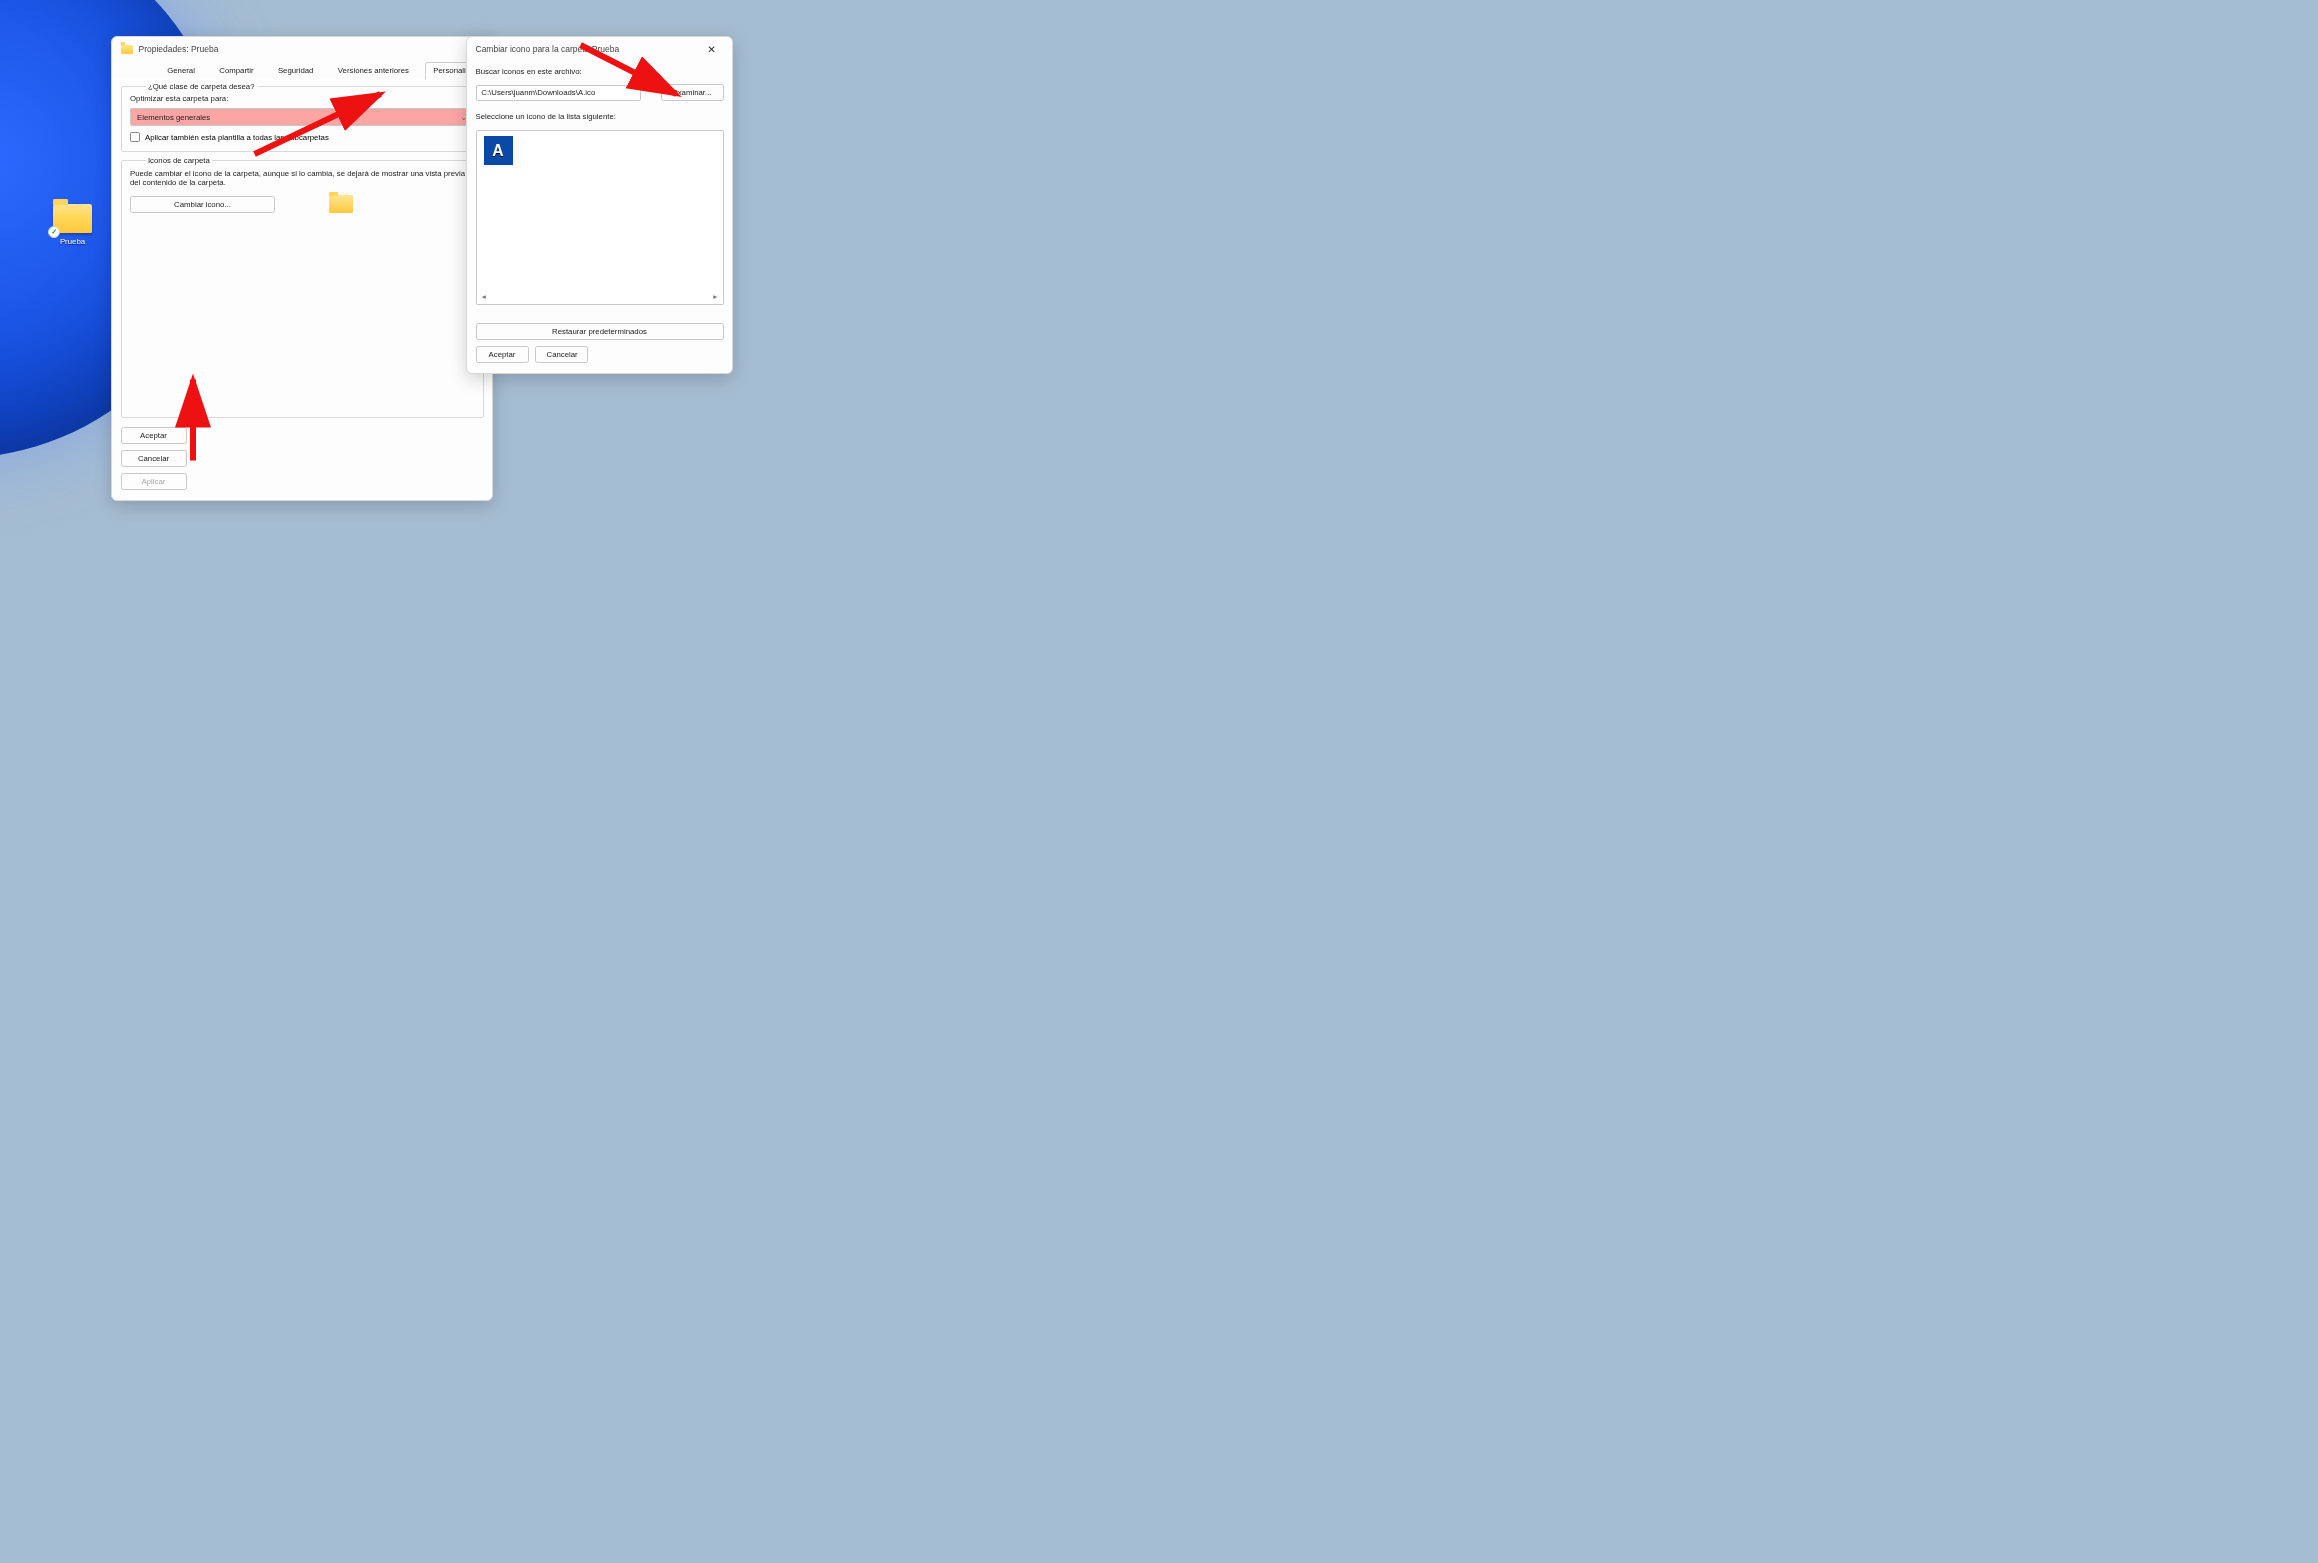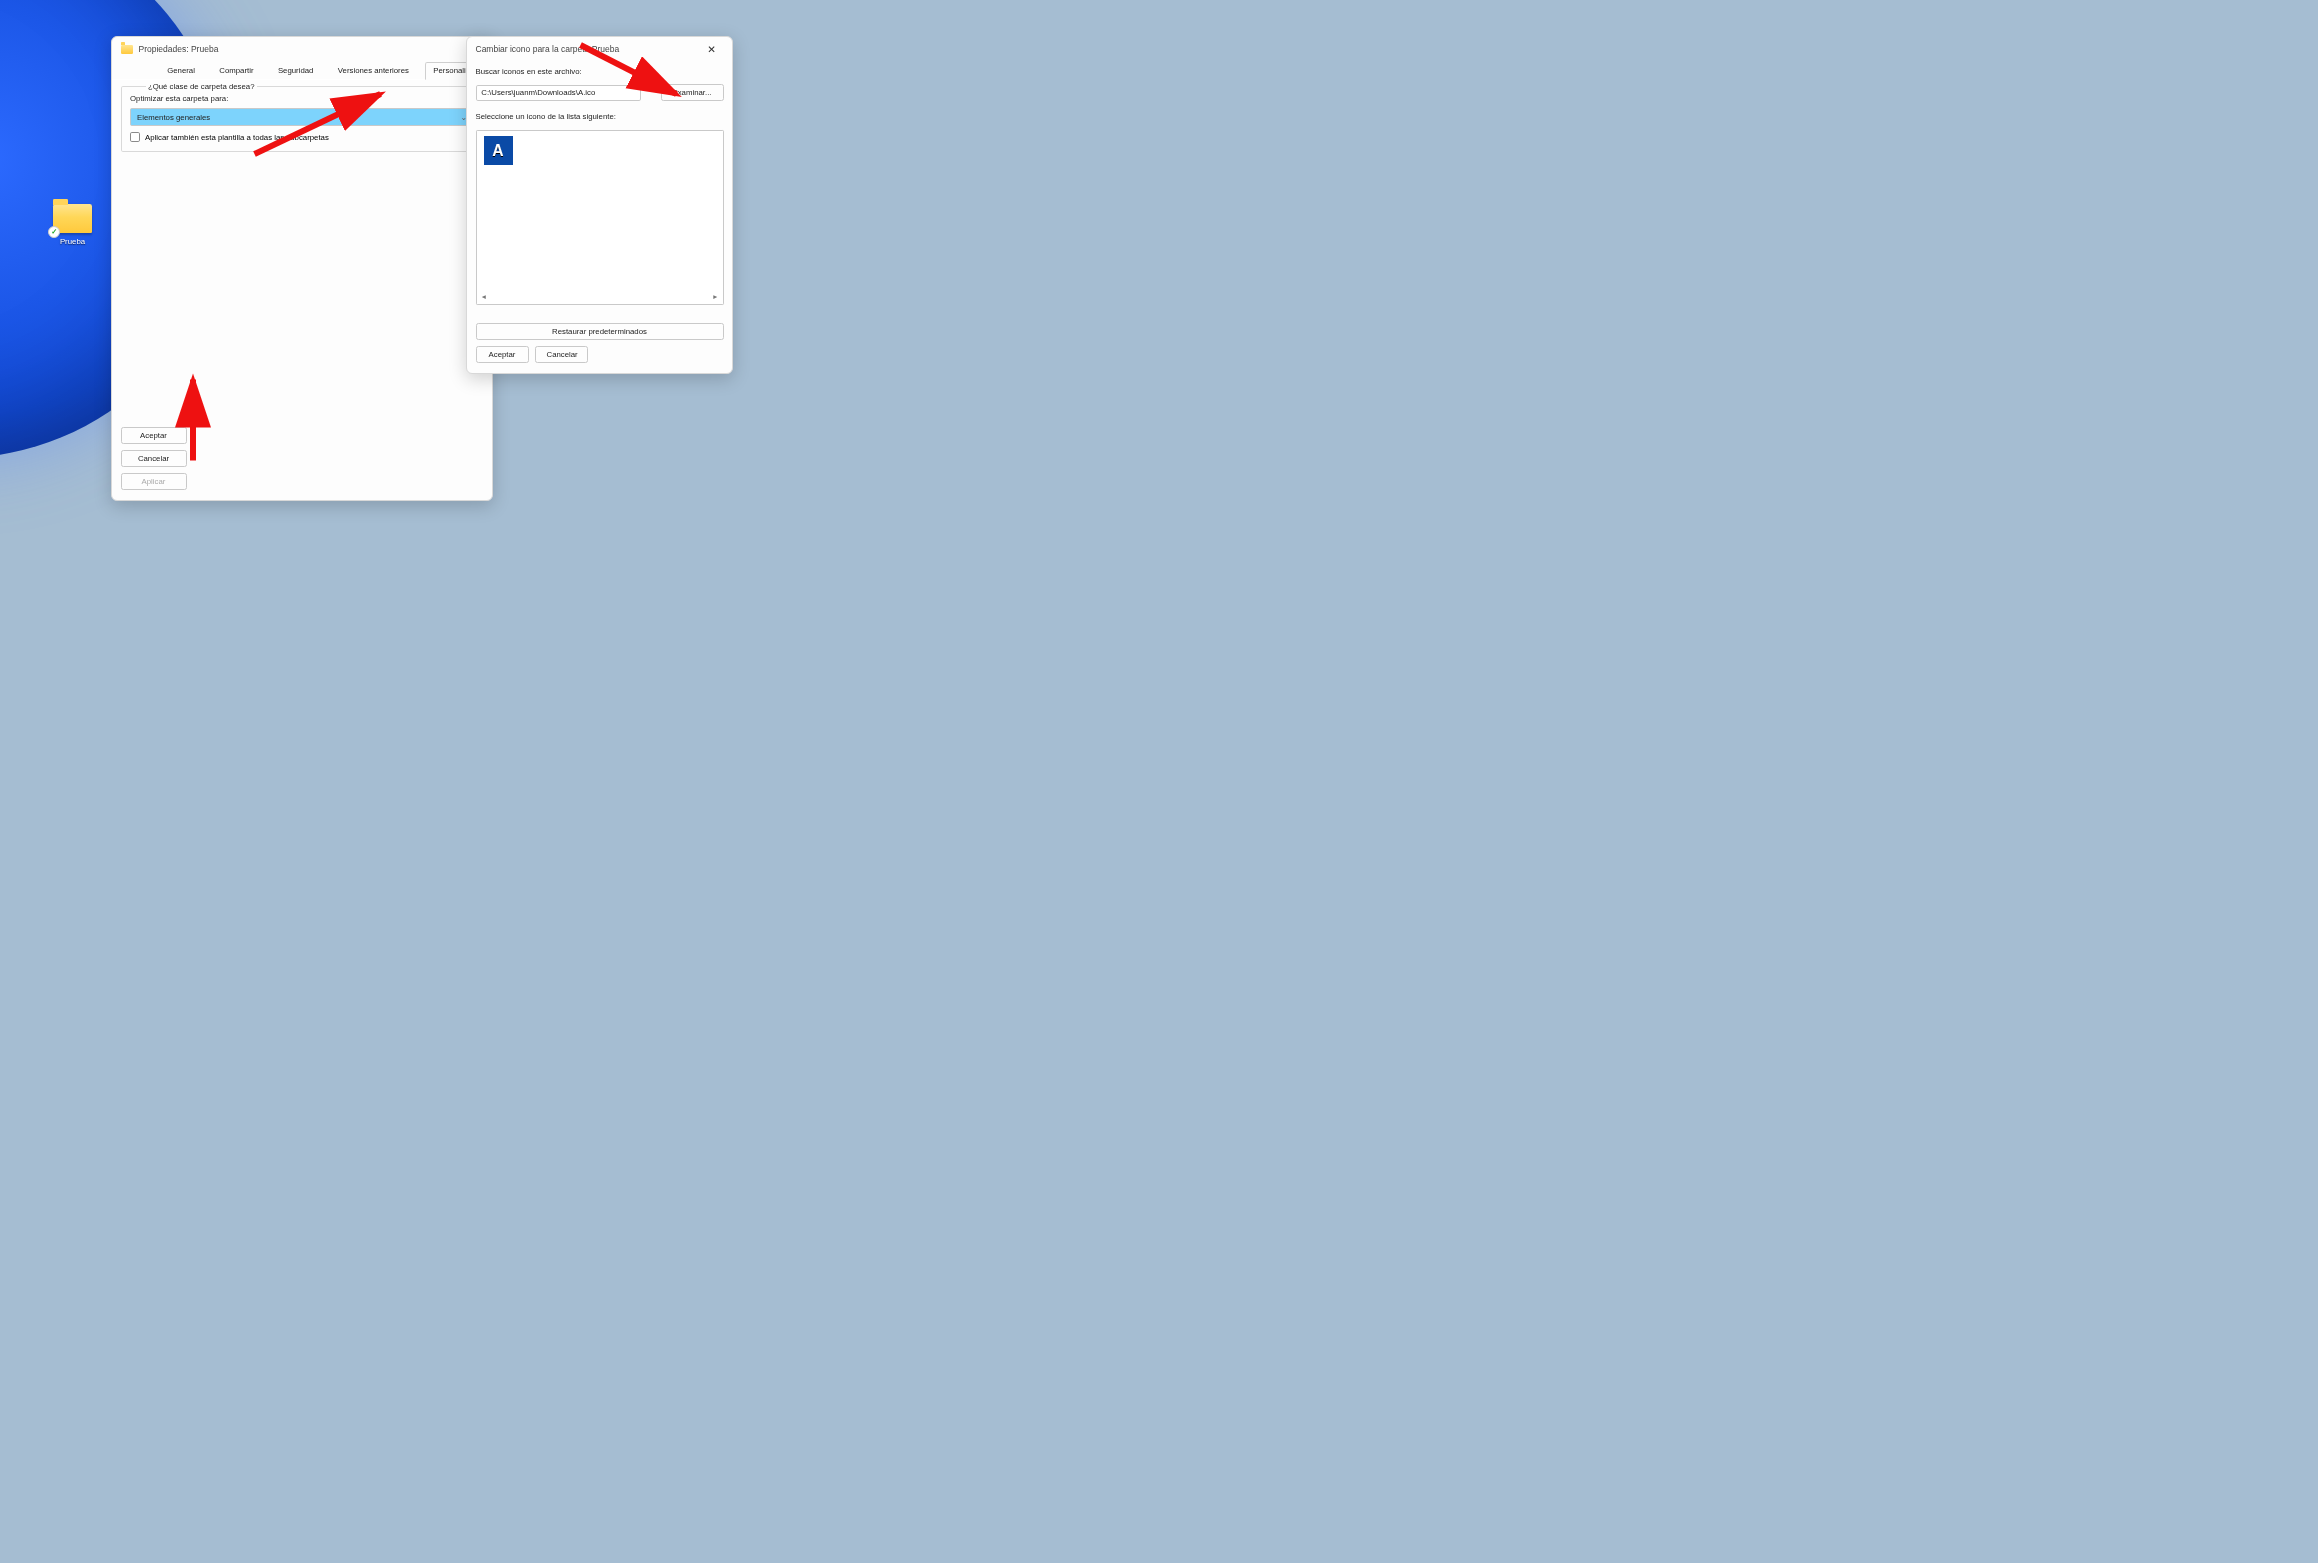--- a/index.html
+++ b/index.html
@@ -100,21 +100,21 @@
   position:relative;
 }
 .groupbox > legend {
   position:absolute; top:-5.4px; left:24px; background:#fdfdfd;
   padding:0 2.4px; font-size:7.8px; color:#222;
 }
 .gblabel { color:#222; margin-bottom:4.8px; }
 .select-field {
   display:flex; align-items:center; justify-content:space-between;
   border:0.6px solid #c9c9c9; border-radius:1.8px; height:18px; padding:0 6px;
-  background:#7dd3fc; color:#222; cursor:pointer;
+  background:#fca5a5; color:#222; cursor:pointer;
 }
 .chk-row { display:flex; align-items:center; gap:4.8px; margin-top:6px; }
 .chk {
   width:10.3px; height:10.3px; border:0.6px solid #8a8a8a; border-radius:1.8px; background:#fff;
 }
 .btn {
   height:17px; padding:0 11px; border:0.6px solid #c9c9c9; border-radius:2.4px;
   background:#fdfdfd; color:#222; cursor:pointer; font-size:7.8px;
 }
 .btn.disabled{color:#aaa;cursor:default;}
@@ -193,20 +193,28 @@
         <span>Elementos generales</span>
         <span style="color:#666">⌄</span>
       </div>
       <div class="chk-row">
         <div class="chk"></div>
         <span>Aplicar también esta plantilla a todas las subcarpetas</span>
       </div>
     </div>
 
 
+    <div class="groupbox" style="flex:1;">
+      <legend>Iconos de carpeta</legend>
+      <div class="gblabel" style="margin-bottom:8.5px">Puede cambiar el icono de la carpeta, aunque si lo cambia, se dejará de mostrar una vista previa del contenido de la carpeta.</div>
+      <div style="display:flex;align-items:center;gap:54px">
+        <button class="btn" style="width:145px">Cambiar icono...</button>
+        <div class="folder-preview"></div>
+      </div>
+    </div>
   </div>
 
   <div class="footer">
     <button class="btn" style="width:66px">Aceptar</button>
     <button class="btn" style="width:66px">Cancelar</button>
     <button class="btn disabled" style="width:66px">Aplicar</button>
   </div>
 </div>
 
 <div class="dlg" style="left:466px; top:36px; width:267px; height:338px;">

